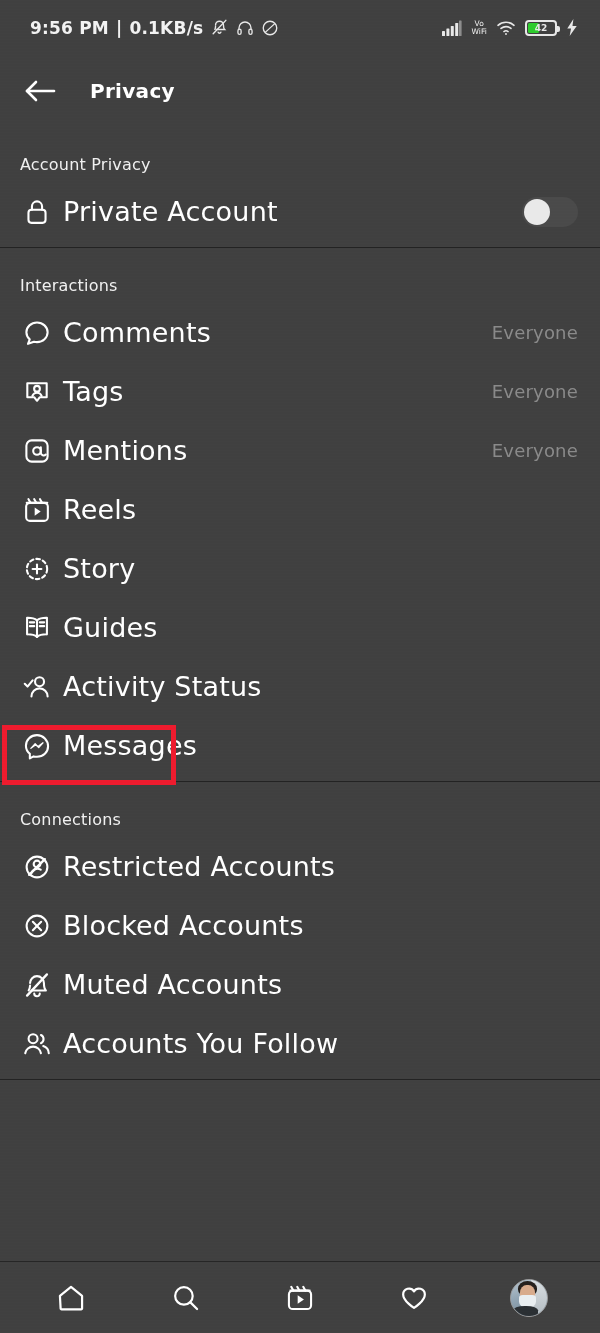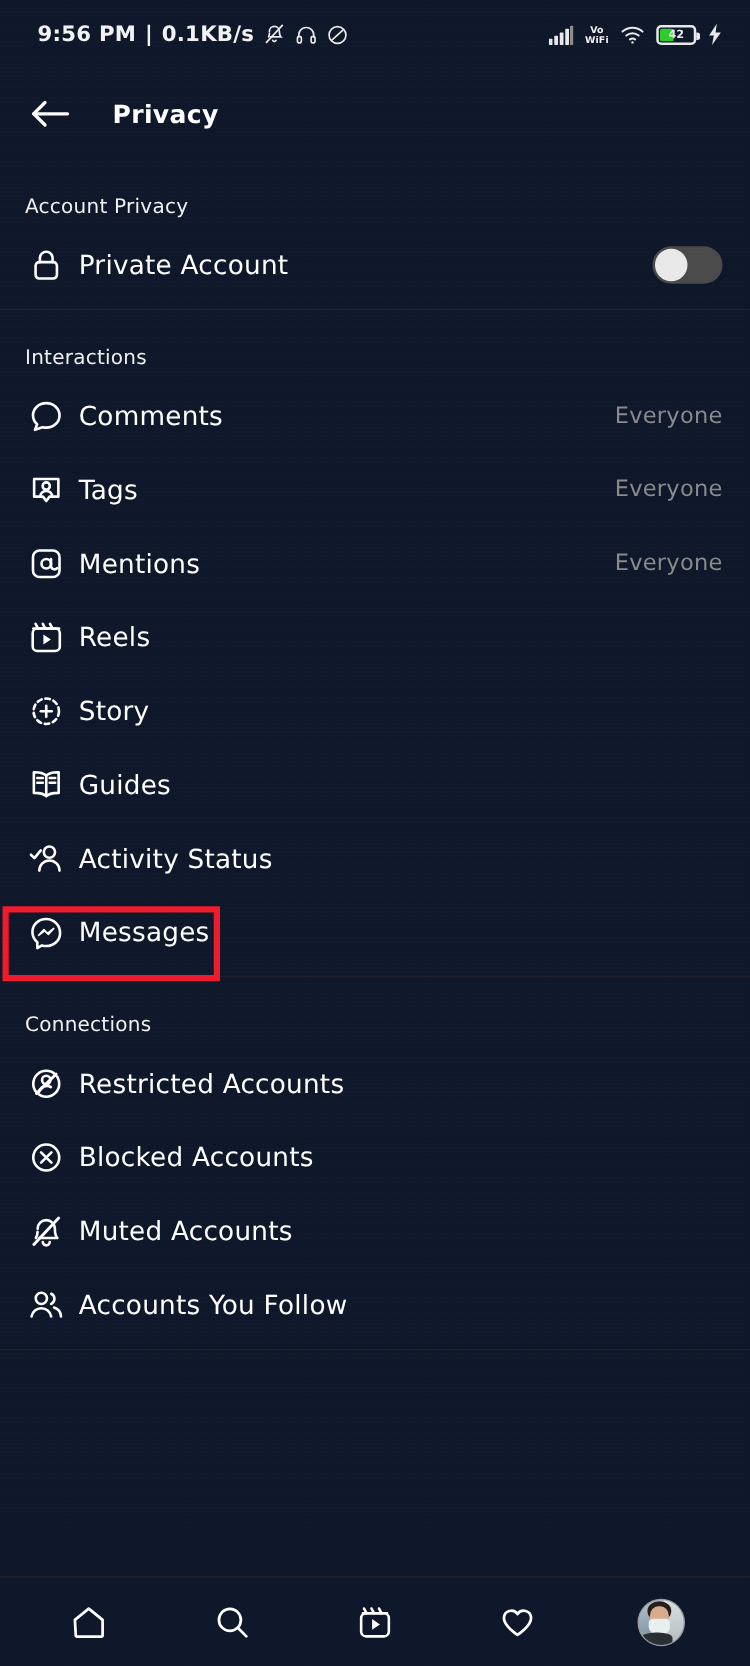--- a/index.html
+++ b/index.html
@@ -5,21 +5,21 @@
   * { margin:0; padding:0; box-sizing:border-box; }
   html, body {
     width:600px; height:1333px;
     background:#000;
     font-family:"DejaVu Sans", sans-serif;
     overflow:hidden;
   }
   .phone {
     position:relative;
     width:600px; height:1333px;
-    background:#0f172a;
+    background:#404040;
     display:flex; flex-direction:column;
   }
   
   .noise {
     position:absolute; inset:0; pointer-events:none; z-index:60; opacity:.05;
     background-image:
       repeating-linear-gradient(0deg, rgba(255,255,255,.10) 0 1px, transparent 1px 3px),
       repeating-linear-gradient(90deg, rgba(255,255,255,.07) 0 1px, transparent 1px 3px);
   }
   
@@ -30,21 +30,21 @@
     color:#f2f2f2;
   }
   .sb-left { display:flex; align-items:center; gap:7px; }
   .sb-time {
     font-family:"DejaVu Sans", sans-serif;
     font-size:17px; font-weight:600; letter-spacing:.2px; white-space:nowrap;
   }
   .sb-right { display:flex; align-items:center; gap:9px; }
   .vowifi {
     display:flex; flex-direction:column; align-items:center;
-    font-size:7.5px; font-weight:700; line-height:8px; letter-spacing:.1px;
+    font-size:7.5px; font-weight:400; line-height:8px; letter-spacing:.1px;
   }
   .batt {
     position:relative; width:32px; height:16px;
     border:2px solid #e8e8e8; border-radius:4px;
     display:flex; align-items:center; padding:1px;
   }
   .batt::after {
     content:""; position:absolute; right:-5px; top:4.5px;
     width:3px; height:6px; background:#e8e8e8; border-radius:0 2px 2px 0;
   }
@@ -73,21 +73,21 @@
   }
   .row {
     height:59px; display:flex; align-items:center;
     padding:0 22px 0 20px; position:relative; cursor:pointer;
   }
   .row-icon {
     width:34px; height:34px; flex:0 0 34px;
     display:flex; align-items:center; justify-content:center; margin-right:9px;
   }
   .row-label {
-    flex:1 1 auto; font-size:21px; color:#fff; letter-spacing:.2px;
+    flex:1 1 auto; font-size:27px; color:#fff; letter-spacing:.2px;
   }
   .row-value {
     font-size:18px; color:#8a8a8a; letter-spacing:.2px;
   }
   
   .toggle {
     width:56px; height:30px; border-radius:15px; background:#4a4a4a;
     position:relative; flex:0 0 56px; cursor:pointer;
   }
   .toggle .knob {

